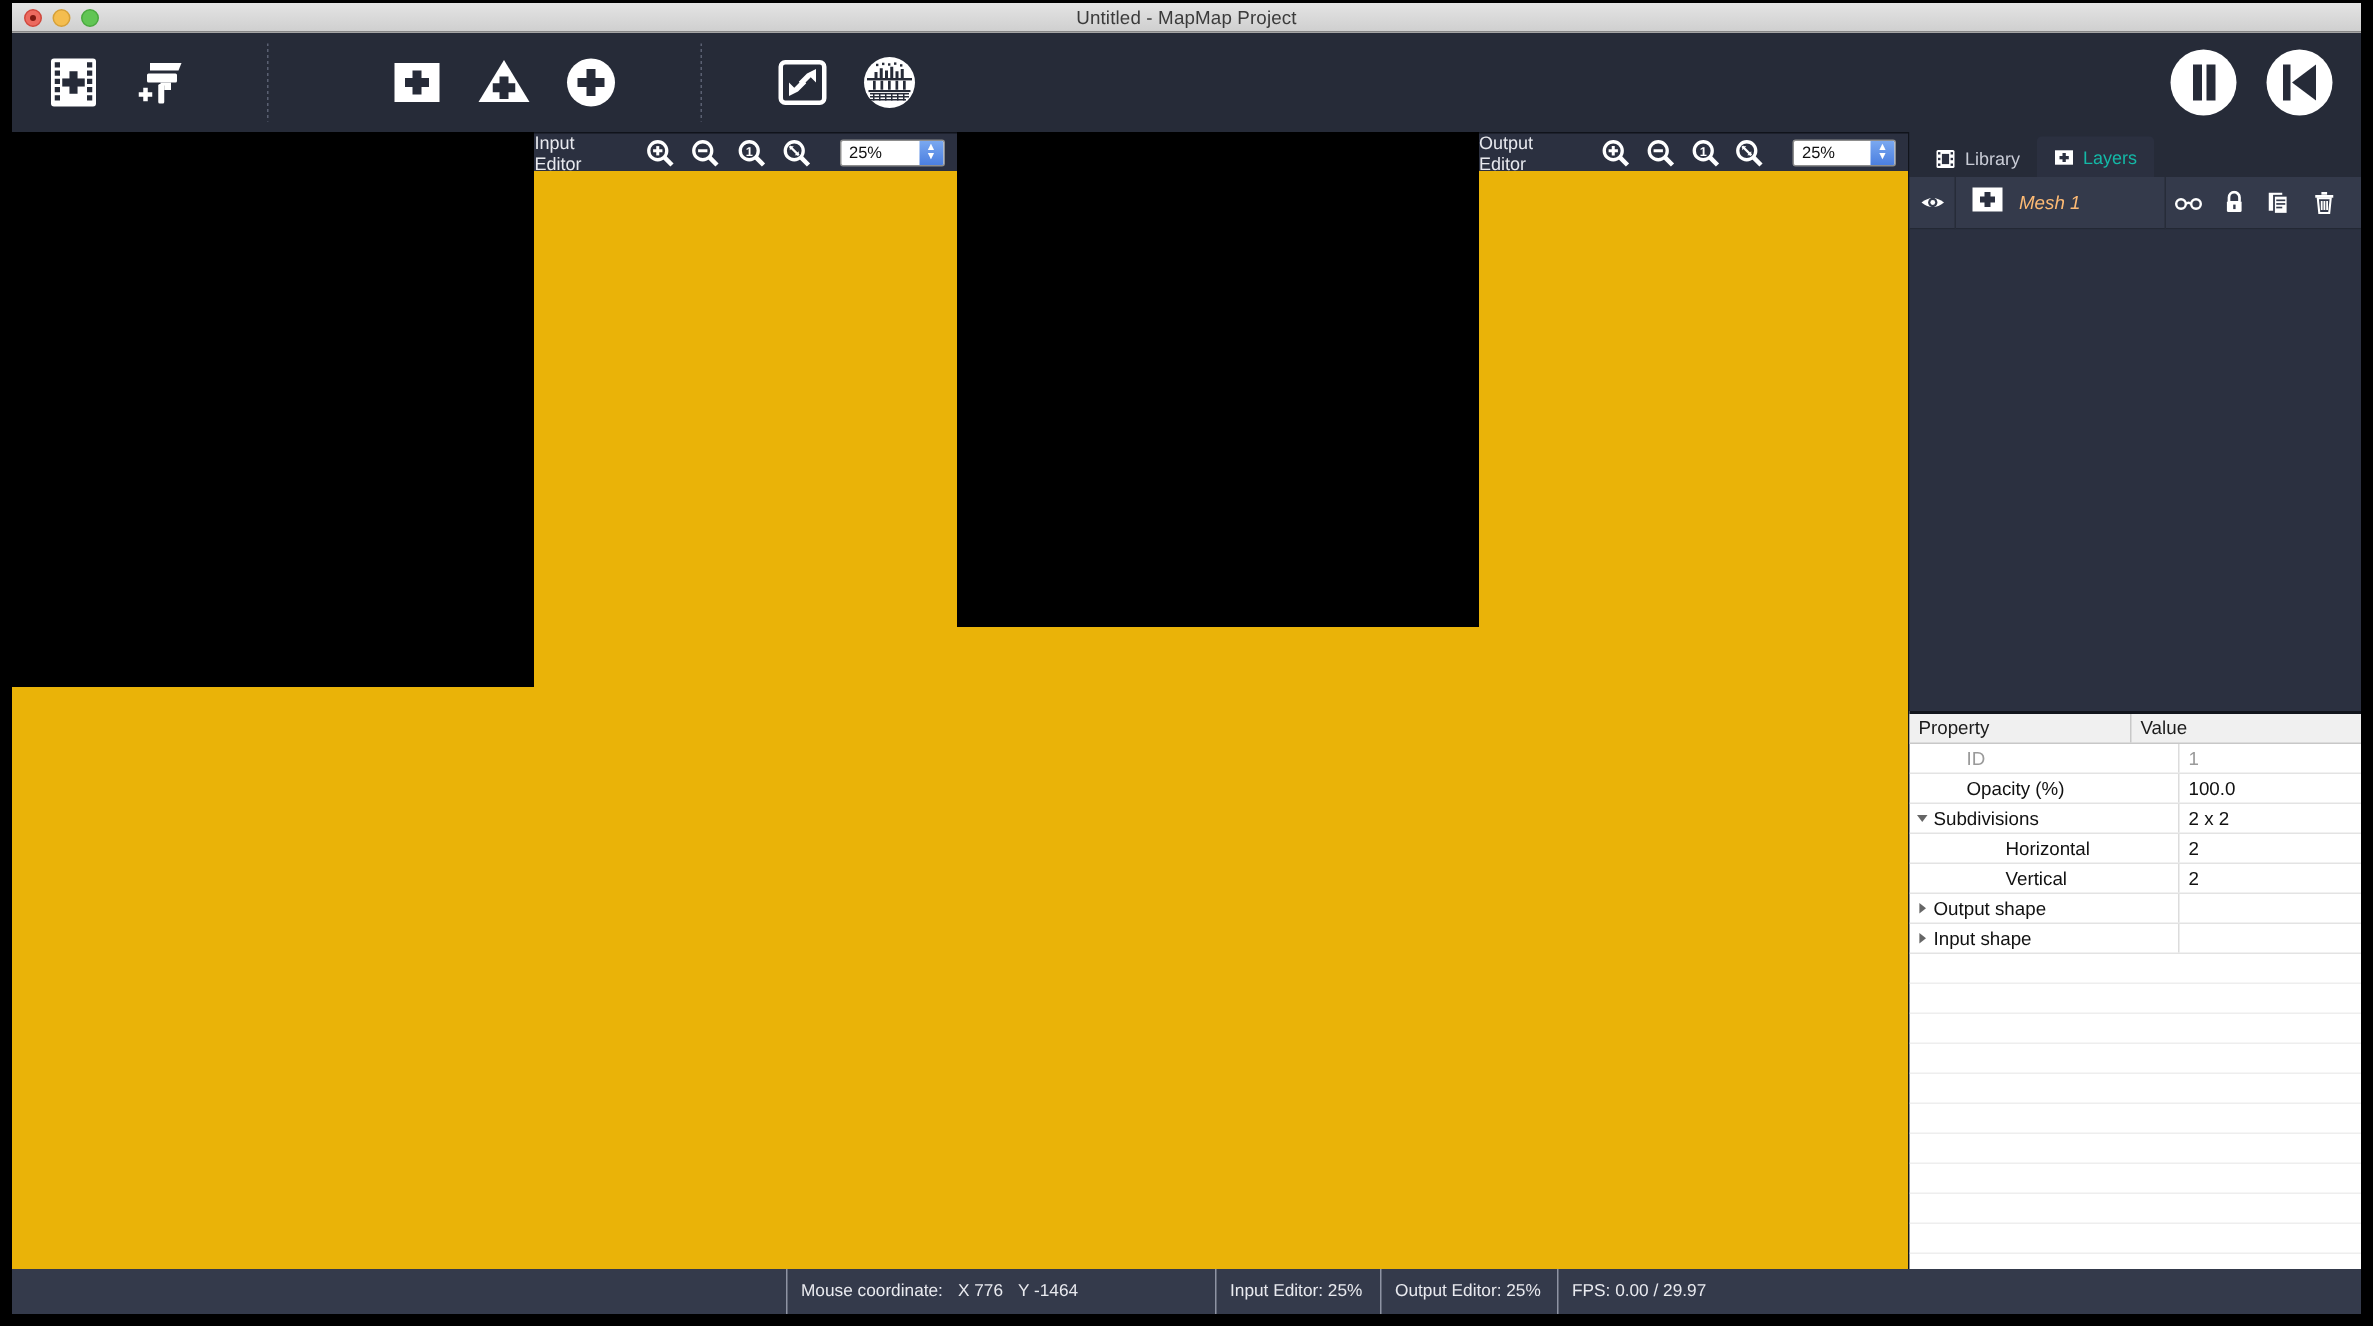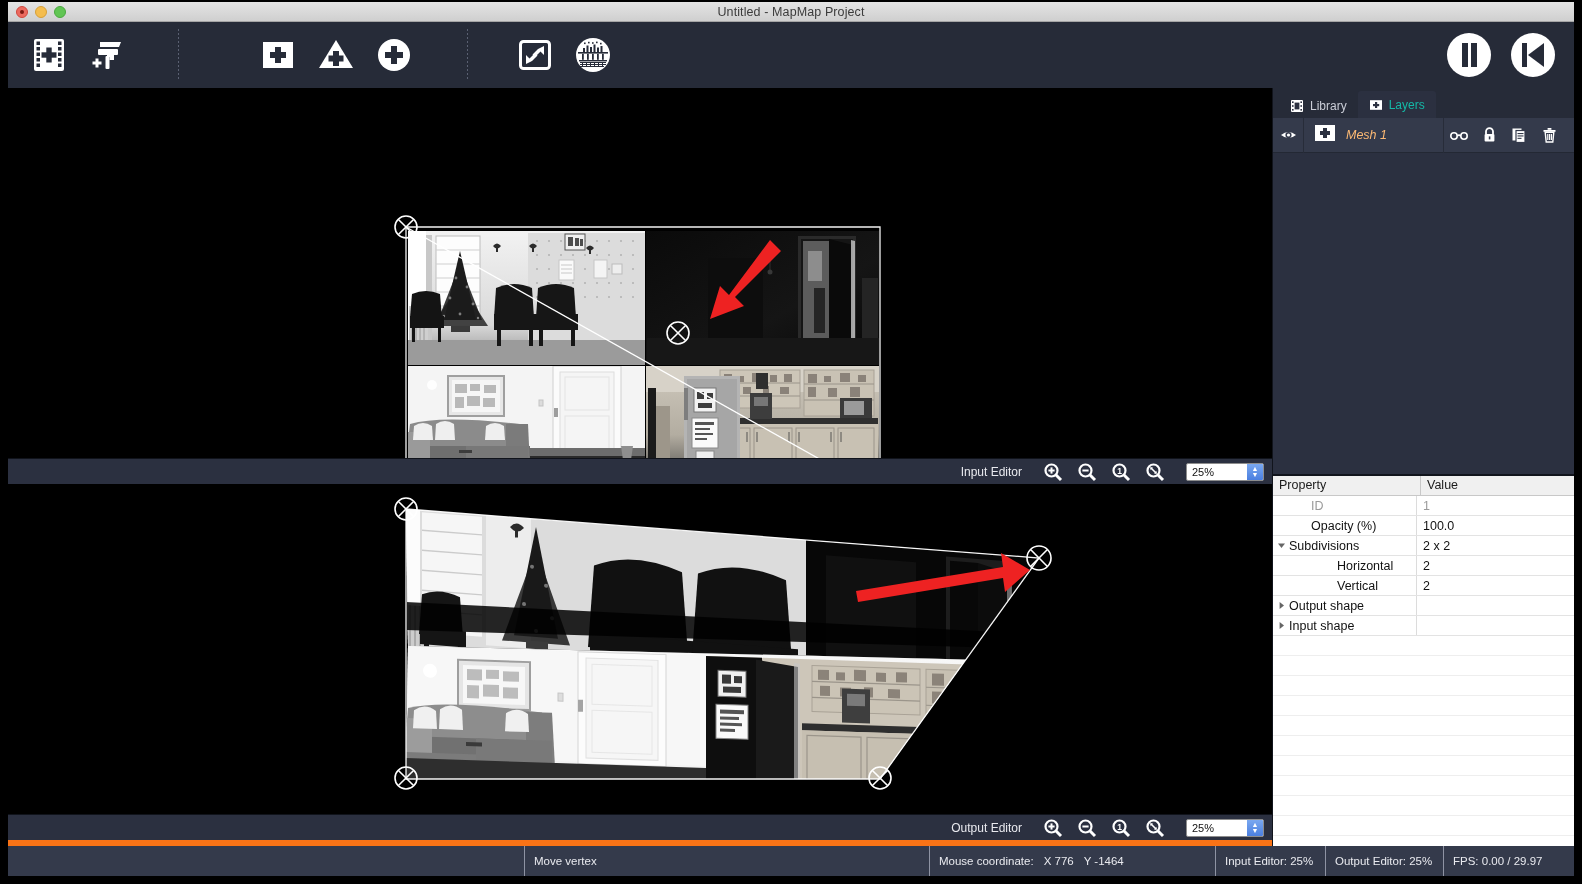--- a/index.html
+++ b/index.html
@@ -52,22 +52,22 @@
     cursor:pointer;
   }
   .tb-btn svg{ display:block; }
   .tb-spacer{ flex:1 1 auto; }
 
   
   .content{
     position:absolute; left:8px; top:88px; width:1566px; height:758px;
     display:flex;
   }
-  .editors{ width:1264px; height:758px; position:relative; background:#f97316;
-      display:flex; flex-direction:column; }
+  .editors{ width:1264px; height:758px; position:relative; background:#eab308;
+      display:flex; flex-direction:row; }
   .canvas-wrap{ position:relative; background:#000; overflow:hidden; }
   .canvas-in{ height:370px; }
   .canvas-out{ height:330px; }
 
   .zoombar{
     height:26px; background:#2b3040; display:flex; align-items:center;
     justify-content:flex-end; gap:0px; padding-right:8px; flex:0 0 26px;
     border-top:1px solid #10131b;
   }
   .zb-label{ font-size:12px; color:#e8e9ee; margin-right:14px; }
@@ -121,21 +121,21 @@
   .proptable{
     height:372px; background:#ffffff; border-top:2px solid #11141c;
     font-size:12.5px; color:#111; overflow:hidden;
   }
   .pt-head{ display:flex; height:20px; background:#f0f0f0;
       border-bottom:1px solid #c8c8c8; }
   .pt-head div{ padding-left:6px; line-height:19px; color:#1b1b1b; }
   .pt-col1{ width:148px; border-right:1px solid #c8c8c8; }
   .pt-col2{ flex:1 1 auto; }
   .pt-row{ display:flex; height:20px; border-bottom:1px solid #e3e3e3; }
-  .pt-c1{ width:144px; border-right:1px solid #dcdcdc; display:flex;
+  .pt-c1{ width:180px; border-right:1px solid #dcdcdc; display:flex;
       align-items:center; }
   .pt-c2{ flex:1 1 auto; display:flex; align-items:center; padding-left:6px; }
   .pt-key{ }
   .pt-ind1{ padding-left:22px; }
   .pt-ind2{ padding-left:48px;text-align:center; }
   .pt-disabled{ color:#9a9a9a; }
   .tri{ width:16px; display:flex; justify-content:center; align-items:center;
      cursor:pointer; }
   .tri svg{ display:block; }
   .pt-blank{ height:20px; border-bottom:1px solid #eee; }
@@ -1187,21 +1187,20 @@
         <div class="pt-blank"></div>
         <div class="pt-blank"></div>
         <div class="pt-blank"></div>
         <div class="pt-blank"></div>
       </div>
     </div>
   </div>
 
   <div class="statusbar">
     <div class="sb-spacer" style="flex:0 0 516px"></div>
-    <div class="sb-cell sb-first" style="width:405px">Move vertex</div>
     <div class="sb-cell" style="width:286px;gap:10px">
       <span>Mouse coordinate:</span>
       <span>X 776</span>
       <span>Y -1464</span>
     </div>
     <div class="sb-cell" style="width:110px">Input Editor: 25%</div>
     <div class="sb-cell" style="width:118px">Output Editor: 25%</div>
     <div class="sb-cell" style="flex:1 1 auto">FPS: 0.00 / 29.97</div>
   </div>
 

